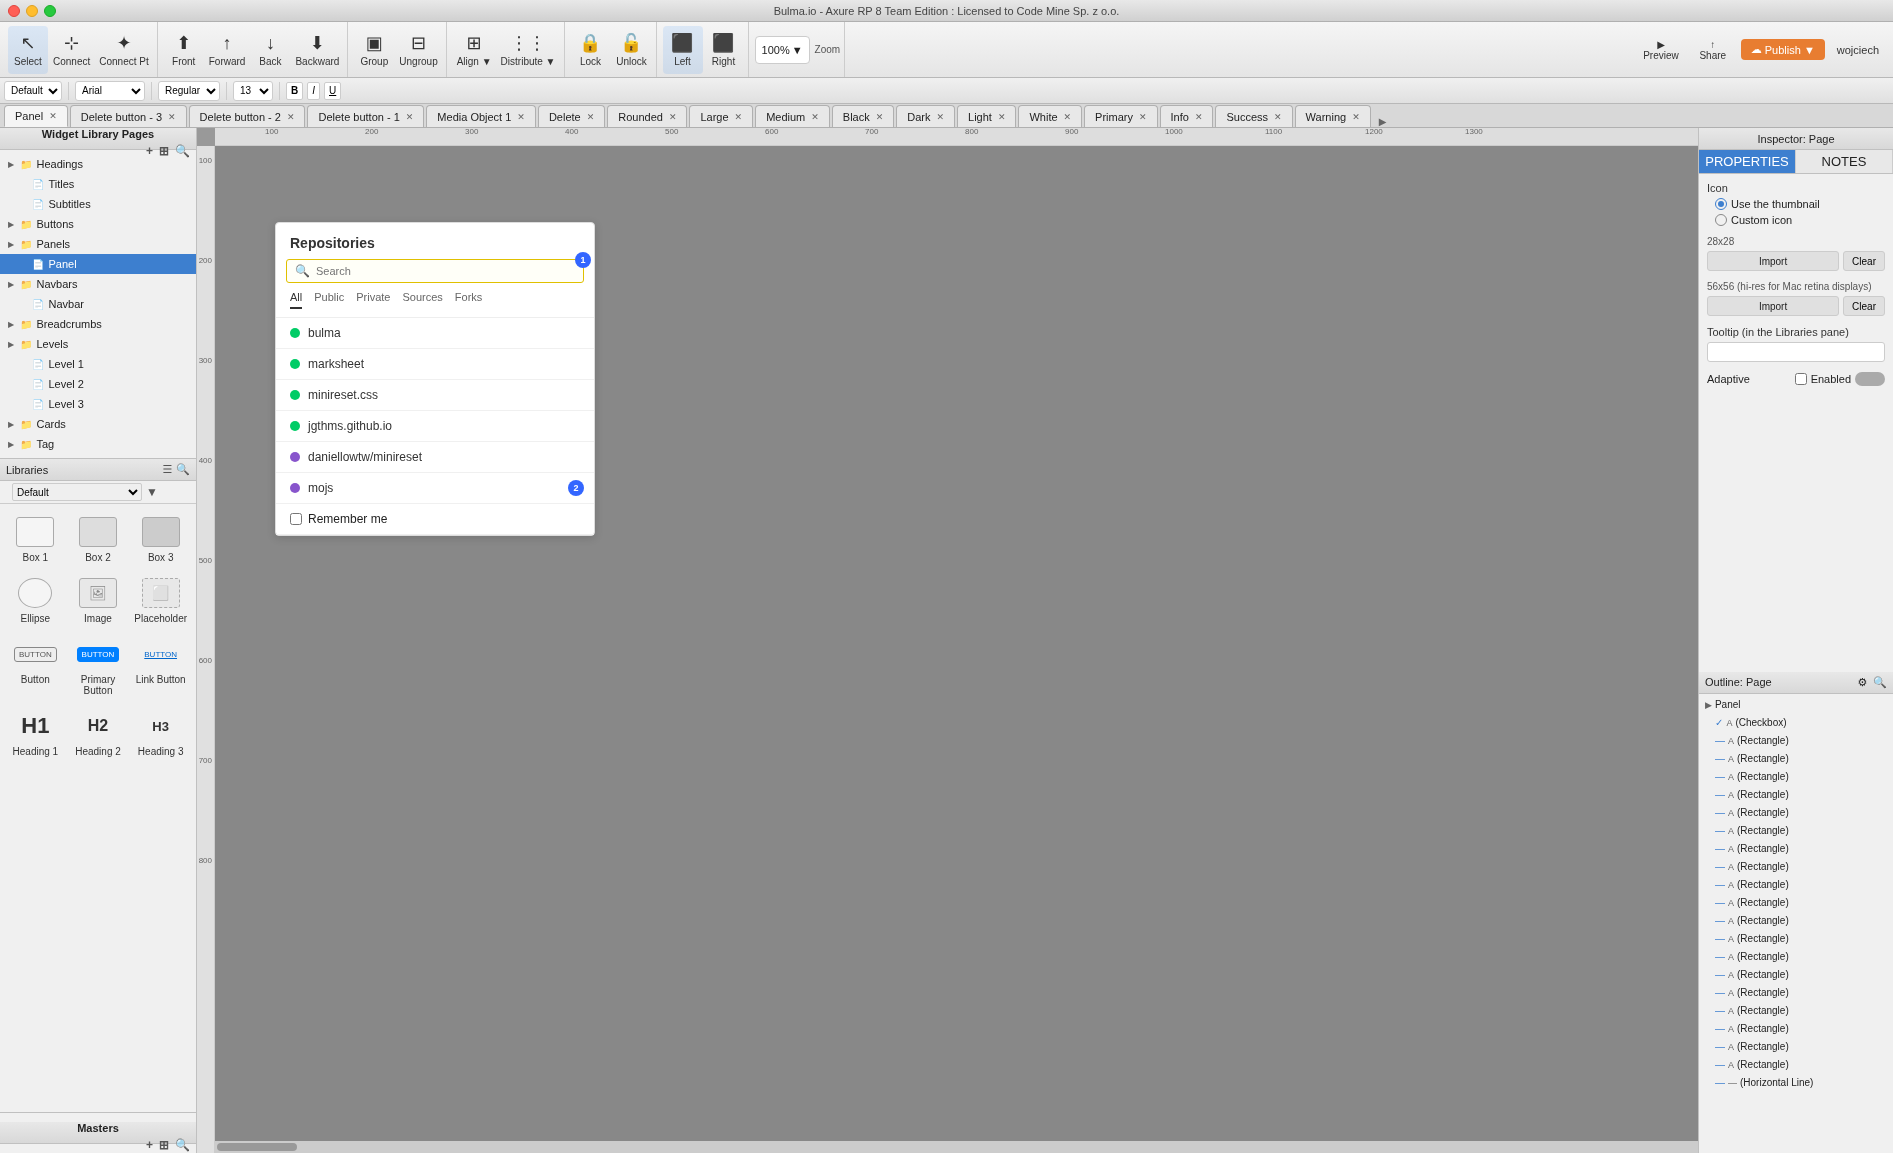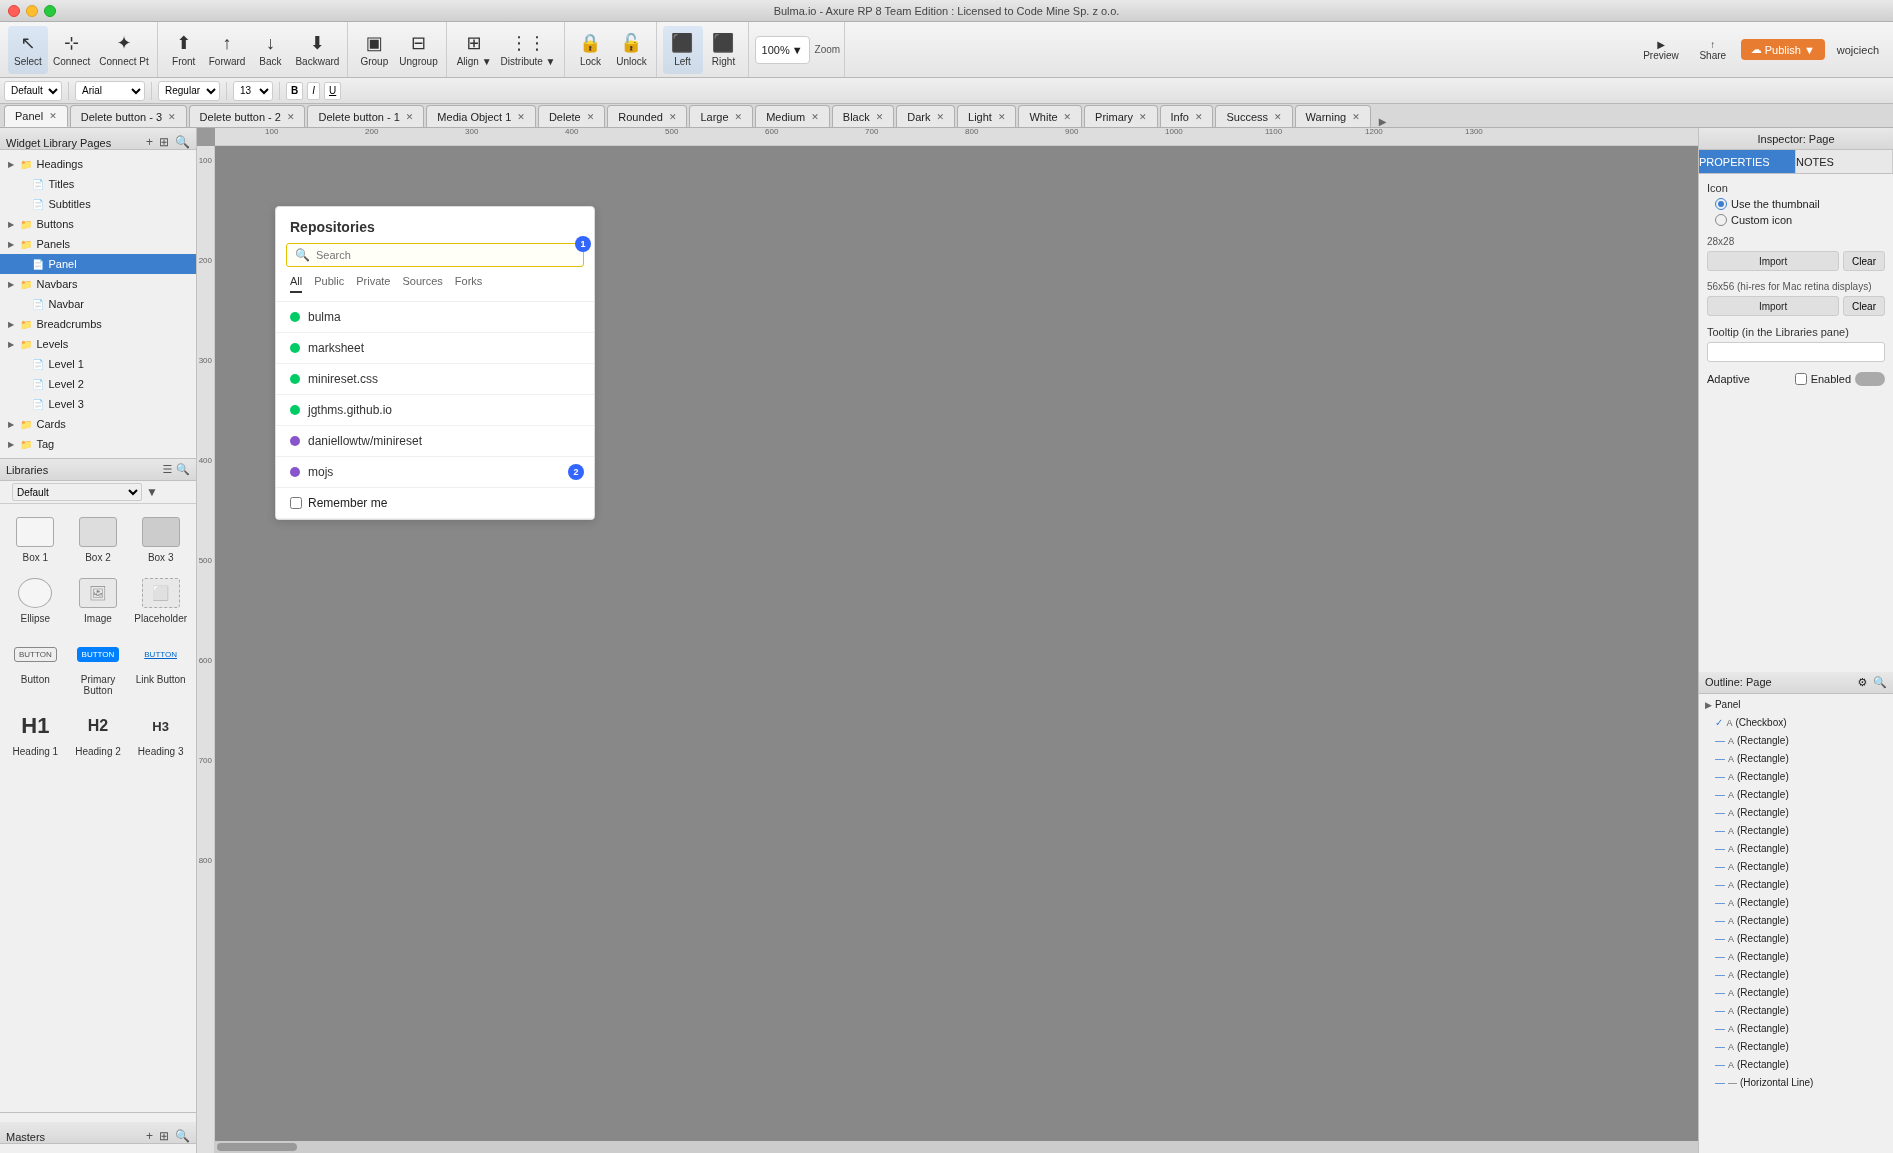--- a/index.html
+++ b/index.html
@@ -129,25 +129,26 @@
     
     #widget-library {
       flex: 0 0 auto;
       border-bottom: 1px solid #c0c0c0;
     }
     .panel-header {
       height: 22px;
       background: linear-gradient(to bottom, #e8e8e8, #d8d8d8);
       border-bottom: 1px solid #c0c0c0;
       display: flex;
-      align-items: flex-end;
+      align-items: center;
       padding: 0 6px;
       font-size: 11px;
-      font-weight: 400;
+      font-weight: 700;
       gap: 4px;
+      flex-direction: column;
     }
     .panel-header-icons { margin-left: auto; display: flex; gap: 6px; }
     .panel-header-icon { cursor: pointer; color: #555; font-size: 12px; }
 
     
     #widget-tree {
       padding: 4px 0;
       font-size: 11px;
       max-height: 340px;
       overflow-y: auto;
@@ -225,21 +226,21 @@
       overflow: auto; background: #888;
     }
     #canvas {
       min-width: 1400px; min-height: 900px; position: relative; padding: 40px;
       background: #888;
     }
 
     
     #repo-widget {
       position: absolute;
-      top: 60px;
+      top: 76px;
       left: 60px;
       width: 320px;
       background: #fff;
       border: 1px solid #ddd;
       border-radius: 4px;
       box-shadow: 0 2px 8px rgba(0,0,0,0.15);
       font-size: 12px;
     }
     .repo-header { padding: 12px 14px 8px; font-size: 14px; font-weight: 600; color: #333; }
     .repo-search {
@@ -306,22 +307,22 @@
       display: flex;
       align-items: center;
       justify-content: center;
       font-size: 11px;
       font-weight: 500;
     }
     .inspector-tabs {
       display: flex; border-bottom: 1px solid #c0c0c0; height: 24px;
     }
     .insp-tab {
-      flex: 1; display: flex; align-items: center; justify-content: flex-start;
-      font-size: 11px; cursor: pointer; background: #e8e8e8; border-right: 1px solid #ccc;
+      flex: 1; display: flex; align-items: center; justify-content: center;
+      font-size: 13px; cursor: pointer; background: #e8e8e8; border-right: 1px solid #ccc;
     }
     .insp-tab.active { background: #3d7fcf; color: #fff; }
     .inspector-content { padding: 8px; font-size: 11px; flex: 1; overflow-y: auto; }
     .insp-section { margin-bottom: 10px; }
     .insp-label { font-weight: 500; color: #333; margin-bottom: 4px; }
     .insp-row { display: flex; align-items: center; gap: 4px; margin-bottom: 4px; padding-left: 8px; }
     .radio-option { display: flex; align-items: center; gap: 4px; cursor: pointer; }
     .radio-circle {
       width: 12px; height: 12px; border-radius: 50%; border: 1.5px solid #888;
       display: flex; align-items: center; justify-content: center;

